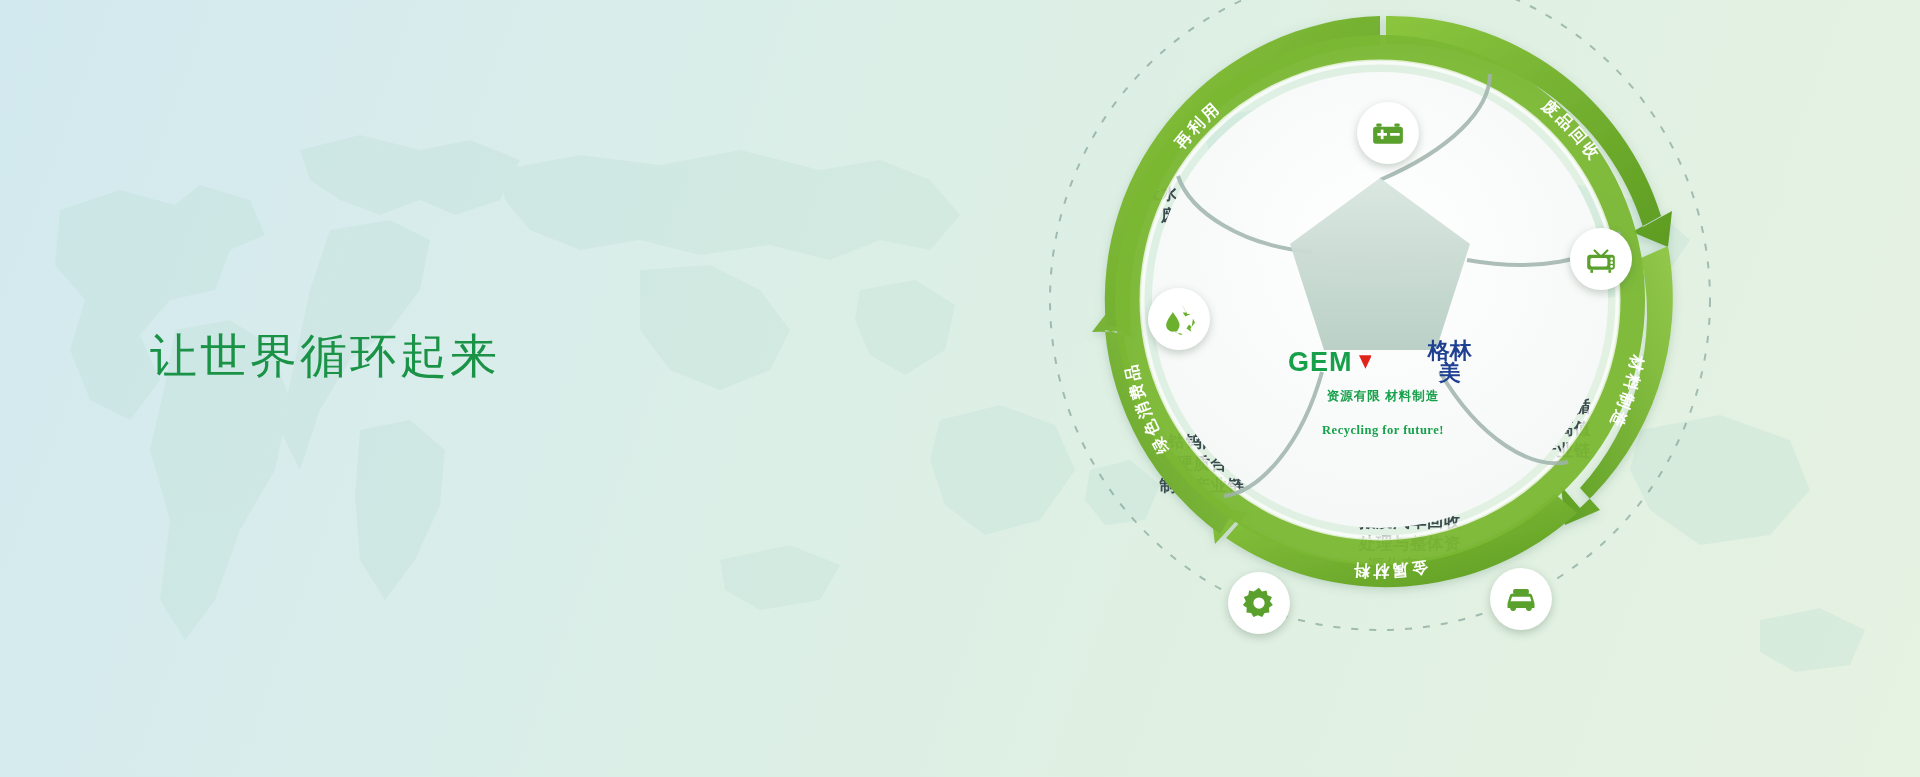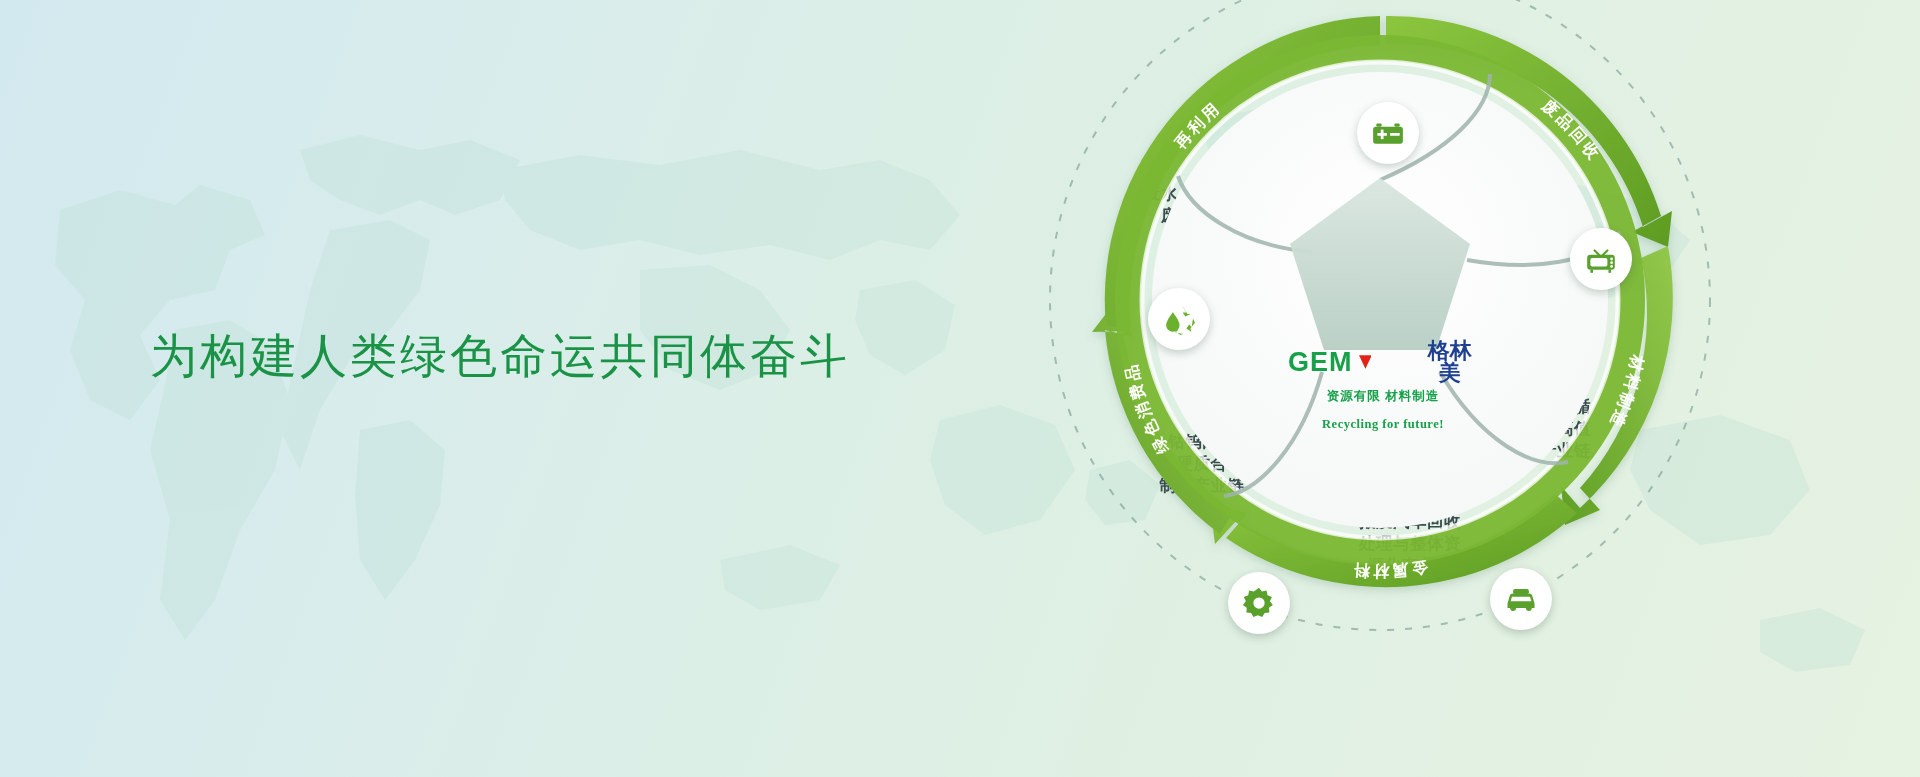--- a/index.html
+++ b/index.html
@@ -31,21 +31,21 @@
     position:absolute;color:#ffffff;font-size:23px;font-weight:700;letter-spacing:4px;
     text-shadow:0 1px 2px rgba(90,120,110,.45);white-space:nowrap;
   }
 
   
   .logo-wrap{position:absolute;left:1288px;top:340px;width:190px;text-align:center;z-index:9;}
   .logo-row{display:flex;align-items:center;justify-content:center;gap:6px;}
   .logo-gem{font-family:"Liberation Sans",sans-serif;font-weight:700;font-size:27px;color:#17a04a;letter-spacing:1px;line-height:1;}
   .logo-cn{font-weight:700;font-size:22px;color:#1f3f91;letter-spacing:0px;line-height:1;margin-left:44px;}
   .logo-sub{font-size:12.5px;color:#17a04a;font-weight:700;letter-spacing:1px;margin-top:4px;}
-  .logo-en{font-size:12.5px;color:#17a04a;font-weight:700;letter-spacing:.5px;margin-top:12px;font-family:"Liberation Serif",serif;}
+  .logo-en{font-size:12.5px;color:#17a04a;font-weight:700;letter-spacing:.5px;margin-top:18px;font-family:"Liberation Serif",serif;}
 
   .icon-bubble{
     position:absolute;width:62px;height:62px;border-radius:50%;
     background:#fff;box-shadow:0 3px 9px rgba(60,90,70,.28);
     display:flex;align-items:center;justify-content:center;z-index:10;
   }
 </style>
 </head>
 <body>
 
@@ -64,21 +64,21 @@
     <path d="M720 560 L790 545 L840 565 L820 600 L760 610 L725 590 Z"></path>
     <path d="M1200 120 L1280 105 L1360 120 L1420 105 L1480 125 L1455 165 L1390 175 L1330 160 L1265 172 L1210 155 Z"></path>
     <path d="M1500 200 L1580 185 L1650 205 L1690 240 L1660 285 L1600 300 L1540 275 L1505 240 Z"></path>
     <path d="M1640 430 L1720 415 L1790 440 L1810 490 L1770 535 L1700 545 L1650 510 L1630 470 Z"></path>
     <path d="M1380 330 L1440 318 L1490 340 L1480 385 L1430 405 L1385 385 L1370 355 Z"></path>
     <path d="M1760 620 L1820 608 L1865 630 L1850 665 L1795 672 L1760 652 Z"></path>
   </g>
 </svg>
 
 <div class="headline">
-  <div class="line">为构建人类绿色命运共同体奋斗</div>
+  <div class="line">让世界循环起来</div>
 </div>
 
 <svg id="diagram" viewBox="0 0 900 777">
   <defs>
     <linearGradient id="gArcA" x1="0" y1="0" x2="1" y2="1">
       <stop offset="0%" stop-color="#8cc63f"></stop>
         <stop offset="100%" stop-color="#5d9c22"></stop>
     </linearGradient>
     <linearGradient id="gArcB" x1="1" y1="0" x2="0" y2="1">
       <stop offset="0%" stop-color="#93c94b"></stop>

